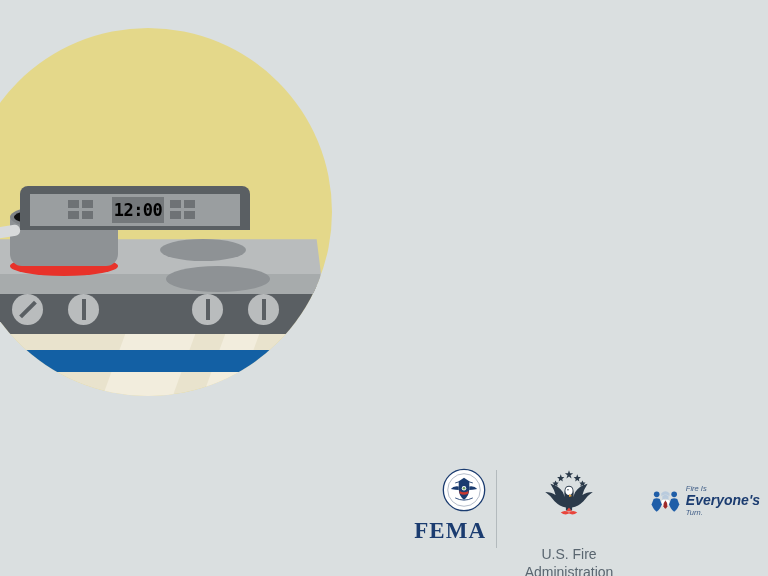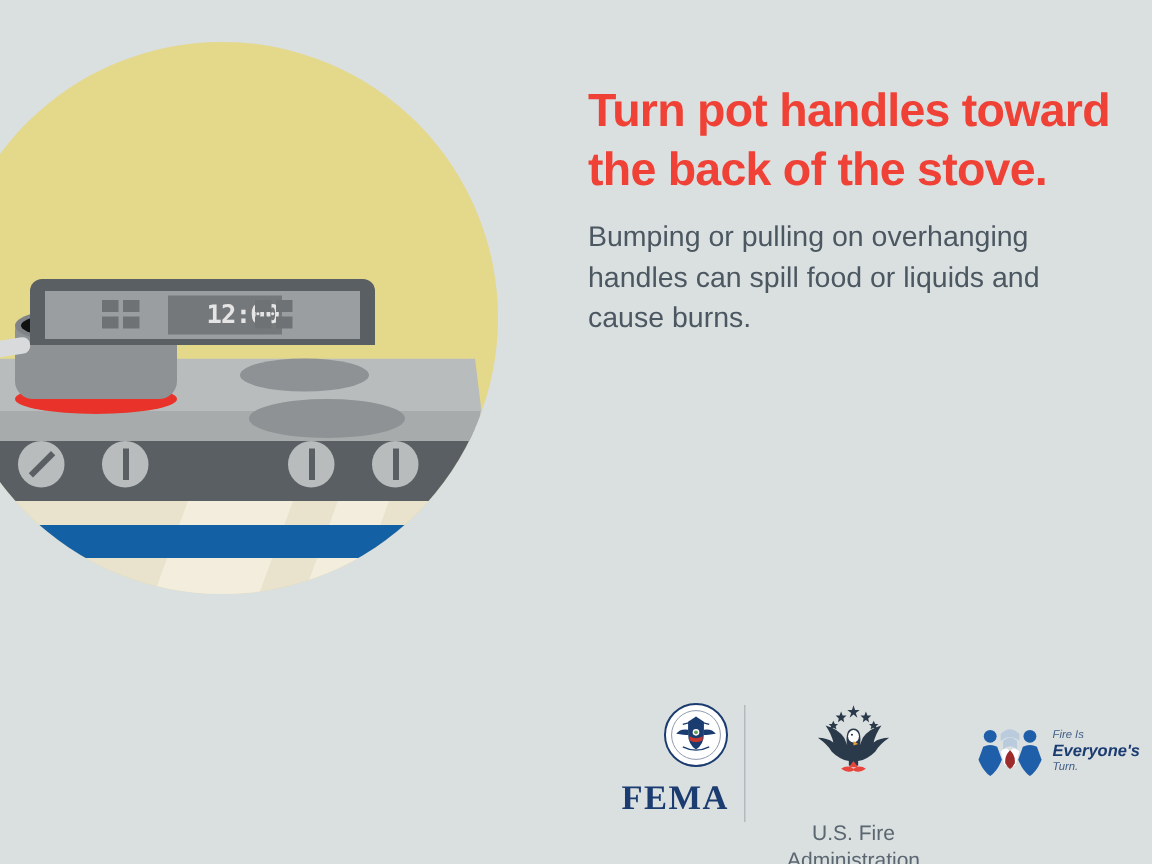--- a/index.html
+++ b/index.html
@@ -210,28 +210,27 @@
   }
   .btn-group { display: flex; flex-direction: column; gap: 3px; }
   .pbtn { width: 11px; height: 8px; background: #6e7275; }
   .clock {
     position: absolute;
     left: 148px;
     top: 169px;
     width: 52px;
     height: 26px;
     background: #74787b;
-    color: #e5e5e5;
+    color: #000000;
     font-family: "DejaVu Sans Mono", monospace;
     font-size: 17px;
     font-weight: bold;
     line-height: 26px;
     text-align: center;
     letter-spacing: -0.5px;
-    padding-left: 24px;
   }
 
   
   #textblock {
     position: absolute;
     left: 392px;
     top: 54px;
     width: 350px;
   }
   #headline {
@@ -297,21 +296,21 @@
     position: absolute;
     left: 258px;
     top: 14px;
     width: 110px;
     display: flex;
     align-items: center;
     gap: 5px;
   }
   .fief-text { line-height: 1.12; font-style: italic; }
   .fief-l1 { color: #3f5d86; font-size: 7.5px; }
-  .fief-l2 { color: #1b3c70; font-size: 11px; font-weight: bold; }
+  .fief-l2 { color: #1b3c70; font-size: 14px; font-weight: bold; }
   .fief-l3 { color: #3f5d86; font-size: 7.5px; }
 </style>
 </head>
 <body>
 
 <div id="poster">
 
   <div id="illustration">
     <div class="circle-bg"></div>
 
@@ -366,24 +365,20 @@
           <div class="pbtn"></div>
         </div>
         <div class="btn-group">
           <div class="pbtn"></div>
           <div class="pbtn"></div>
         </div>
       </div>
     </div>
   </div>
 
-  <div id="textblock">
-    <h1 id="headline">Turn pot handles toward the back of the stove.</h1>
-    <p id="body-copy">Bumping or pulling on overhanging handles can spill food or liquids and cause burns.</p>
-  </div>
 
   <div id="footer">
 
     <div class="logo-fema">
       <svg width="44" height="44" viewBox="0 0 100 100">
         <circle cx="50" cy="50" r="47" fill="#ffffff" stroke="#1b3c70" stroke-width="3"></circle>
         <circle cx="50" cy="50" r="37" fill="#ffffff" stroke="#8d99ad" stroke-width="1.5"></circle>
         <path d="M50 22 L62 30 L62 48 Q62 64 50 72 Q38 64 38 48 L38 30 Z" fill="#1b3c70"></path>
         <path d="M38 42 Q26 40 20 48 Q32 50 38 50 Z" fill="#1b3c70"></path>
         <path d="M62 42 Q74 40 80 48 Q68 50 62 50 Z" fill="#1b3c70"></path>

